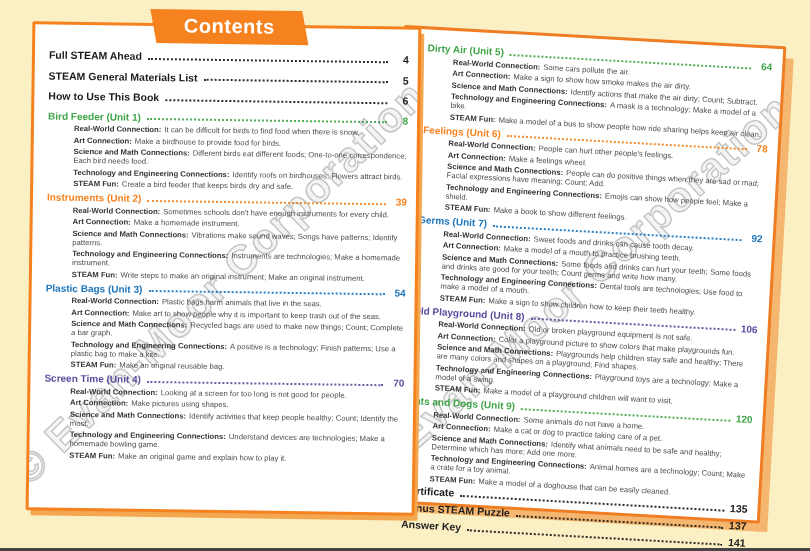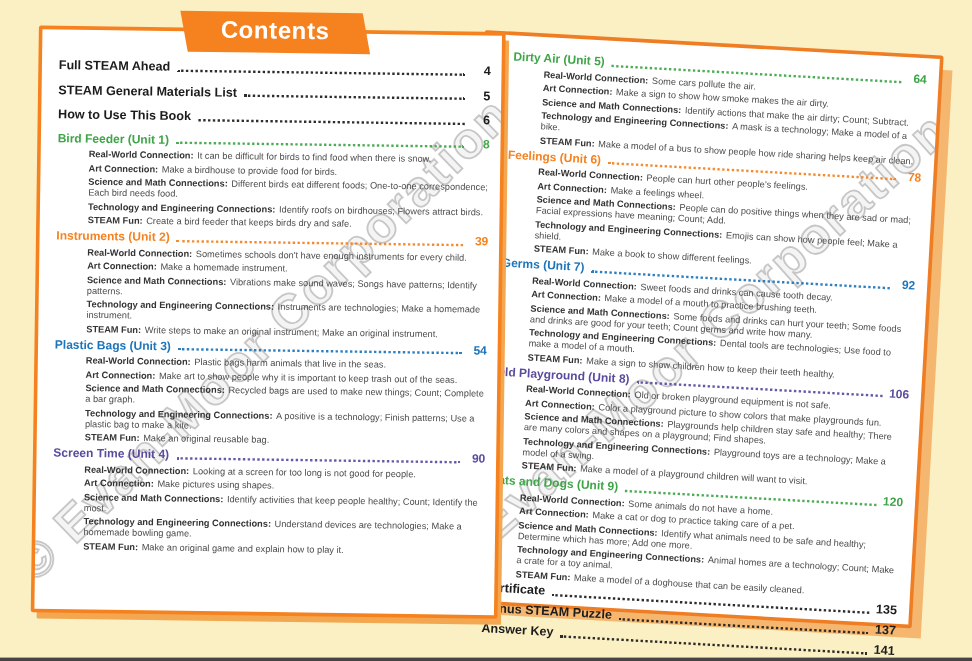--- a/index.html
+++ b/index.html
@@ -184,21 +184,21 @@
           <span class="pg">54</span>
         </div>
         <p class="item"><b>Real-World Connection:</b><span>Plastic bags harm animals that live in the seas.</span></p>
         <p class="item"><b>Art Connection:</b><span>Make art to show people why it is important to keep trash out of the seas.</span></p>
         <p class="item"><b>Science and Math Connections:</b><span>Recycled bags are used to make new things; Count; Complete a bar graph.</span></p>
         <p class="item"><b>Technology and Engineering Connections:</b><span>A positive is a technology; Finish patterns; Use a plastic bag to make a kite.</span></p>
         <p class="item"><b>STEAM Fun:</b><span>Make an original reusable bag.</span></p>
         <div class="toc-row unit-row" style="--c: #5B4B9E;">
           <span class="t">Screen Time (Unit 4)</span>
           <span class="leader"></span>
-          <span class="pg">90</span>
+          <span class="pg">70</span>
         </div>
         <p class="item"><b>Real-World Connection:</b><span>Looking at a screen for too long is not good for people.</span></p>
         <p class="item"><b>Art Connection:</b><span>Make pictures using shapes.</span></p>
         <p class="item"><b>Science and Math Connections:</b><span>Identify activities that keep people healthy; Count; Identify the most.</span></p>
         <p class="item"><b>Technology and Engineering Connections:</b><span>Understand devices are technologies; Make a homemade bowling game.</span></p>
         <p class="item"><b>STEAM Fun:</b><span>Make an original game and explain how to play it.</span></p>
       </div>
   </div>
 
   <div class="bottom-edge"></div>

